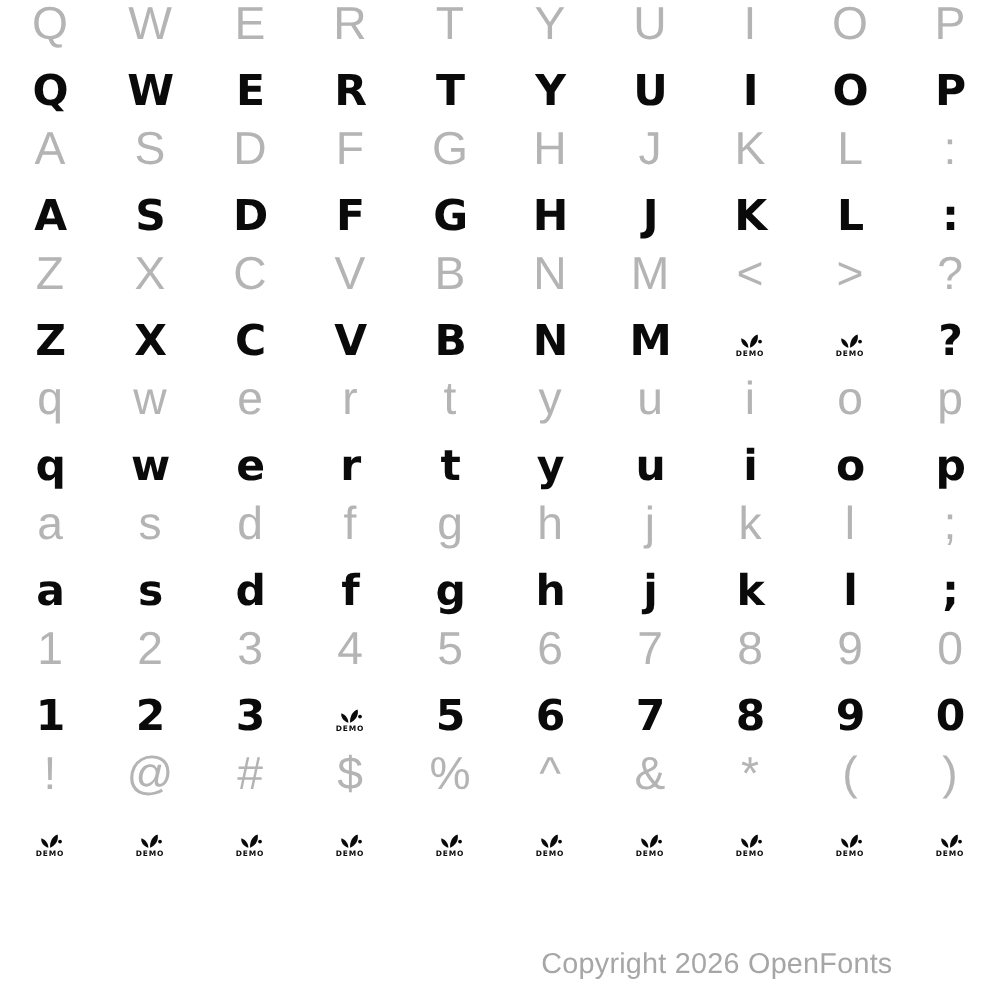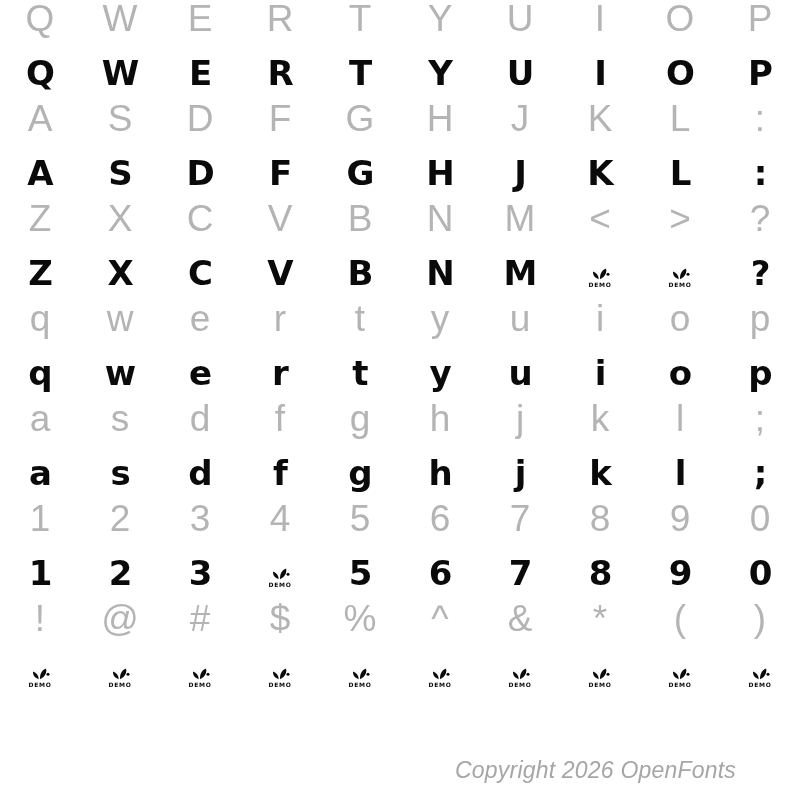--- a/index.html
+++ b/index.html
@@ -62,28 +62,27 @@
     font-size: 6px;
     font-weight: 700;
     letter-spacing: 0.7px;
     color: var(--demo-black);
     margin-top: 1px;
     white-space: nowrap;
   }
   #copyright {
     position: absolute;
     top: 757px;
-    right: 64px;
+    right: 86px;
     font-family: "Liberation Sans", sans-serif;
     font-size: 23px;
     font-weight: 400;
     color: var(--copyright-gray);
     letter-spacing: 0.2px;
     white-space: nowrap;
-    font-style: italic;
   }
 </style>
 </head>
 <body>
 
 <div id="specimen">
   <div id="glyph-grid">
       <div class="glyph-row reference" style="top: -11px;">
         <div class="glyph-cell"><span class="glyph">Q</span></div>
         <div class="glyph-cell"><span class="glyph">W</span></div>

